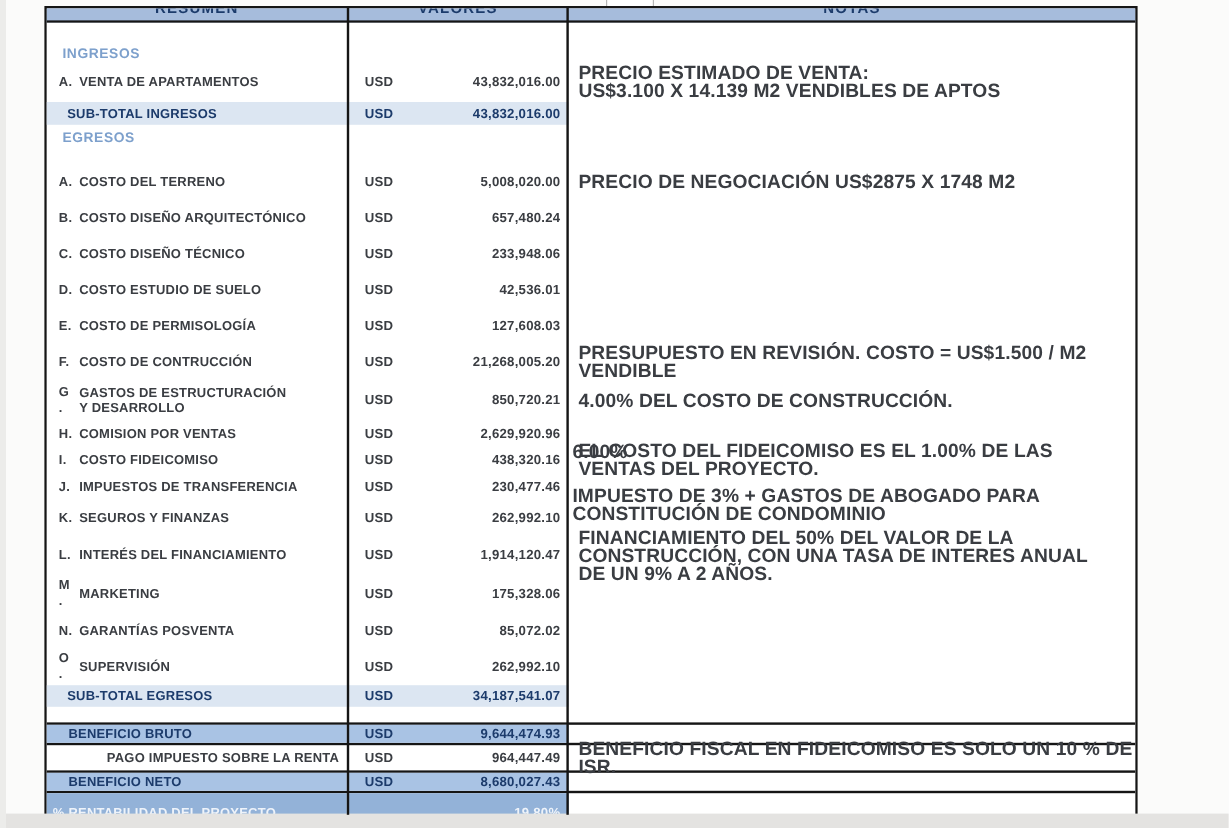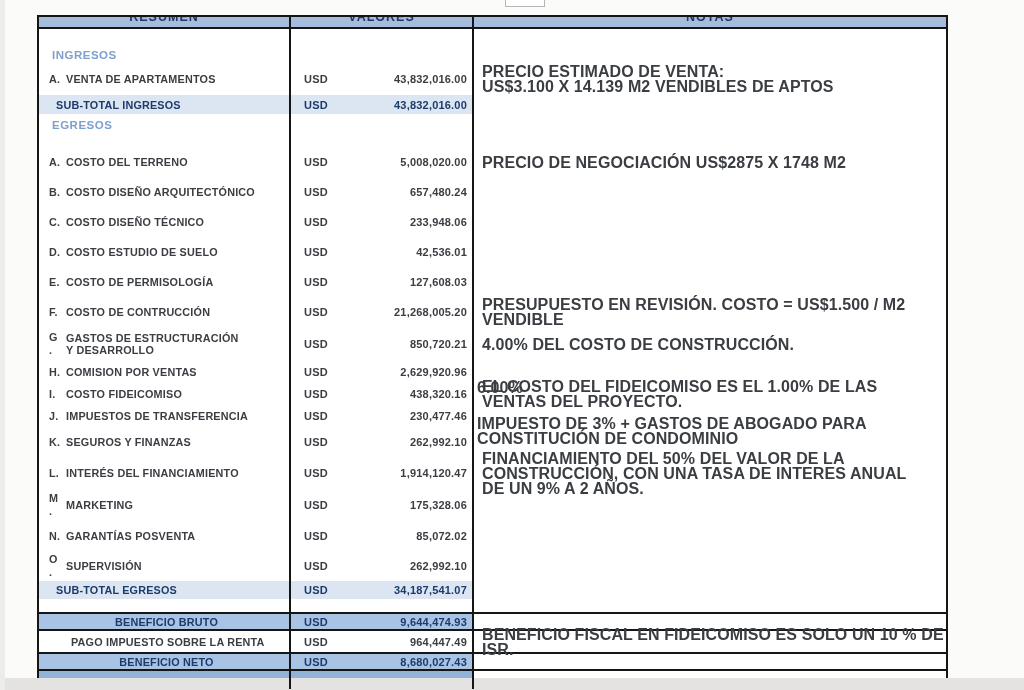--- a/index.html
+++ b/index.html
@@ -8,21 +8,21 @@
     --body-text:#3a3d42; --border:#151515;
   }
   *{margin:0;padding:0;box-sizing:border-box;}
   html,body{width:1024px;height:690px;overflow:hidden;}
   body{font-family:"Liberation Sans","DejaVu Sans",sans-serif;background:#fbfbfa;position:relative;}
   .page{position:absolute;inset:0;}
   .bottom-strip{position:absolute;left:0;top:678px;width:1024px;height:12px;background:#e4e3e1;}
   .left-edge{position:absolute;left:0;top:0;width:5px;height:690px;background:#ececea;}
   .top-fragment{position:absolute;left:505px;top:0;width:40px;height:7px;background:#fff;border:1px solid #b6b6b6;border-top:none;}
 
-  .sheet{position:absolute;left:37px;top:15px;width:911px;border:2px solid var(--border);background:#fff;}
+  .sheet{position:absolute;left:37px;top:5px;width:911px;border:2px solid var(--border);background:#fff;}
   .band{height:12px;background:var(--band-bg);border-bottom:2px solid var(--border);position:relative;overflow:hidden;}
   .band .htxt{position:absolute;top:-7px;font-size:12.5px;font-weight:bold;color:var(--navy);letter-spacing:1px;text-align:center;}
   .ht-resumen{left:0;width:250px;}
   .ht-valores{left:250px;width:185px;}
   .ht-notas{left:435px;width:472px;}
 
   .tbody{position:relative;height:660px;background:#fff;}
   .vline{position:absolute;top:-14px;bottom:0;width:2px;background:var(--border);z-index:6;}
   .v1{left:250px;} .v2{left:433px;}
 
@@ -46,26 +46,26 @@
 
   .subtotal .c-label,.subtotal .c-val{background:var(--subtotal-bg);}
   .subtotal .c-label{padding-left:17px;}
   .subtotal .lbl,.subtotal .cur,.subtotal .amt{color:var(--navy);}
 
   .r-bb{height:19px;border-top:2px solid var(--border);border-bottom:2px solid var(--border);}
   .r-pago{height:23px;border-bottom:2px solid var(--border);}
   .r-bn{height:17px;border-bottom:2px solid var(--border);}
   .r-rate{height:34px;}
   .blue-row .c-label,.blue-row .c-val{background:var(--total-bg);}
-  .blue-row .c-label{padding-left:5px;justify-content:center;}
+  .blue-row .c-label{padding-left:18px;}
   .blue-row .lbl,.blue-row .cur,.blue-row .amt{color:var(--navy);}
   .rate-row .c-label,.rate-row .c-val{background:var(--rate-bg);}
   .rate-row .c-label{padding-left:5px;}
   .rate-row .lbl,.rate-row .amt{color:#eef3fa;}
-  .r-pago .c-label{padding-left:32px;}
+  .r-pago .c-label{padding-left:50px;}
   .note-h{padding-left:3px;margin-top:26px;}
   .w440 .note-txt{max-width:448px;}
 </style>
 </head>
 <body>
 
 <div class="page">
   <div class="top-fragment"></div>
 
   <div class="sheet">

